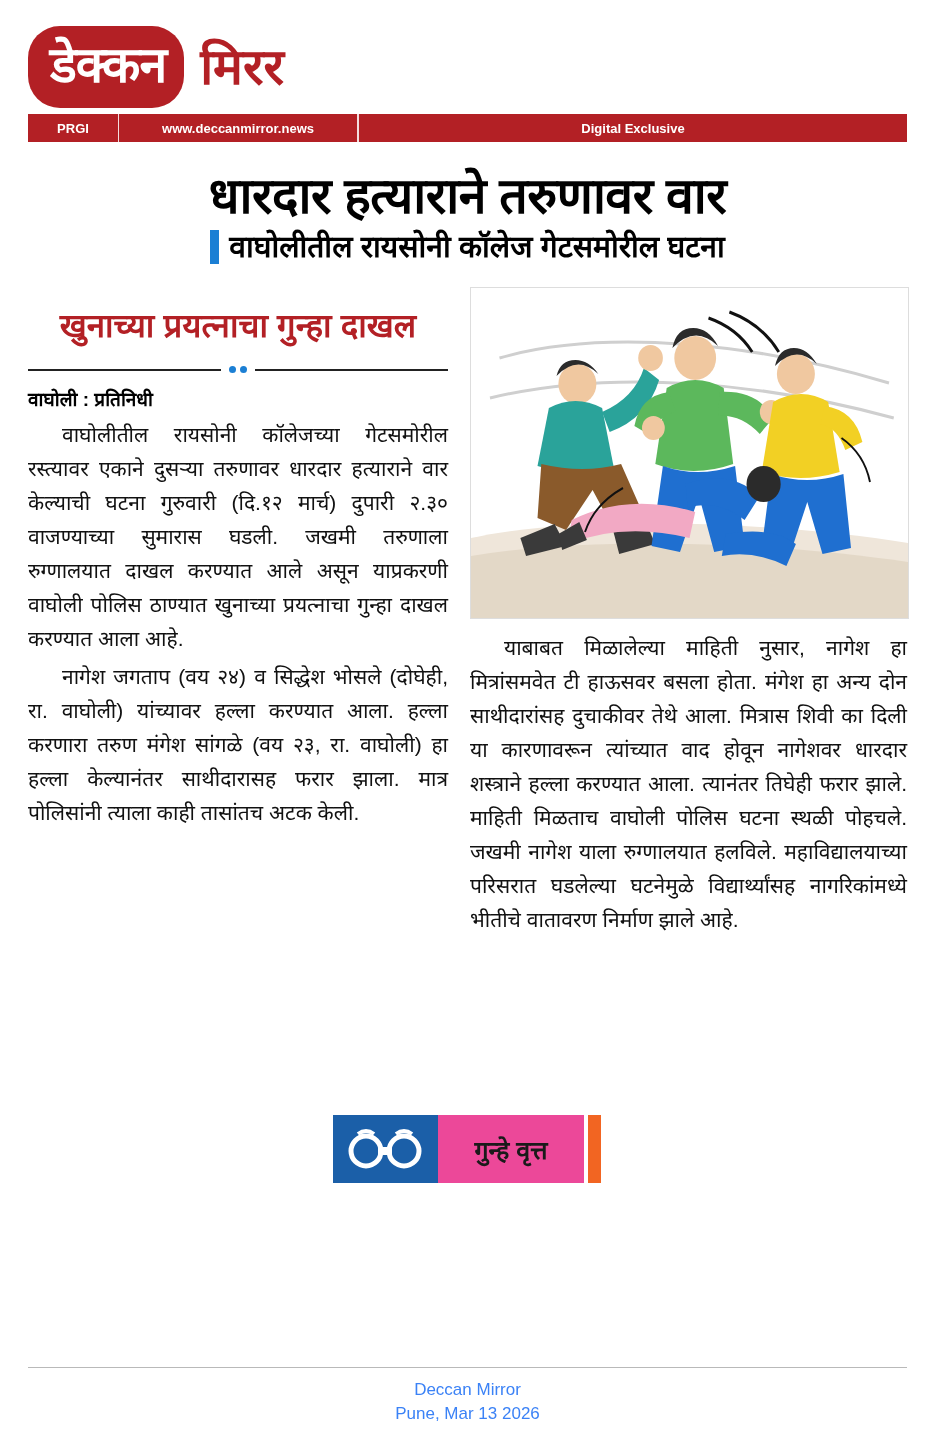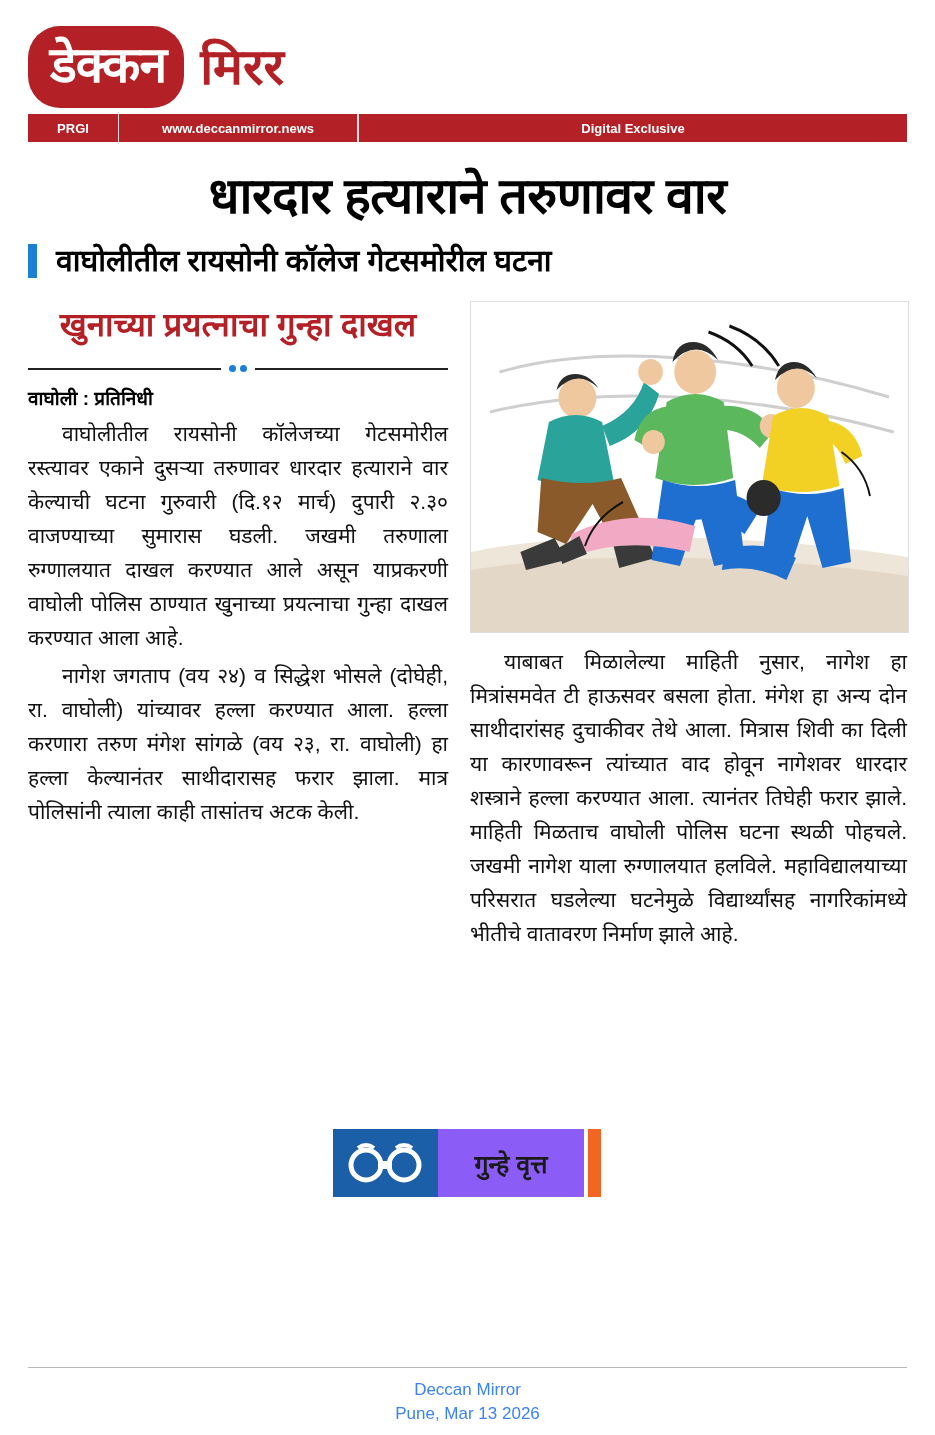--- a/index.html
+++ b/index.html
@@ -88,22 +88,23 @@
     font-weight: bold;
     color: #000;
     margin-top: 26px;
     letter-spacing: -0.5px;
     line-height: 1.12;
     text-align: center;
   }
   .subhead-wrap {
     display: flex;
     align-items: center;
-    margin-top: 20px;
-    gap: 19px;
+    margin-top: 6px;
+    gap: 10px;
+    justify-content: center;
   }
   .subhead-bar {
     width: 9px;
     height: 34px;
     background: #1b7fd4;
     flex: 0 0 auto;
   }
   .subhead {
     font-size: 30px;
     font-weight: bold;
@@ -127,21 +128,21 @@
     flex: 1;
     position: relative;
   }
 
   .kicker {
     color: #b32025;
     font-size: 33px;
     font-weight: bold;
     text-align: center;
     line-height: 1.25;
-    margin-top: 3px;
+    margin-top: 18px;
   }
 
   .divider {
     display: flex;
     align-items: center;
     margin: 18px 0 10px 0;
     height: 12px;
   }
   .divider .line {
     flex: 1;
@@ -205,21 +206,21 @@
     width: 106px;
     height: 100%;
     background: #1b5fa8;
     display: flex;
     align-items: center;
     justify-content: center;
   }
   .badge-yellow {
     width: 148px;
     height: 100%;
-    background: #8b5cf6;
+    background: #ec4899;
     display: flex;
     align-items: center;
     justify-content: center;
     font-size: 25px;
     font-weight: bold;
     color: #1a1a1a;
   }
   .badge-orange {
     width: 13px;
     height: 100%;

